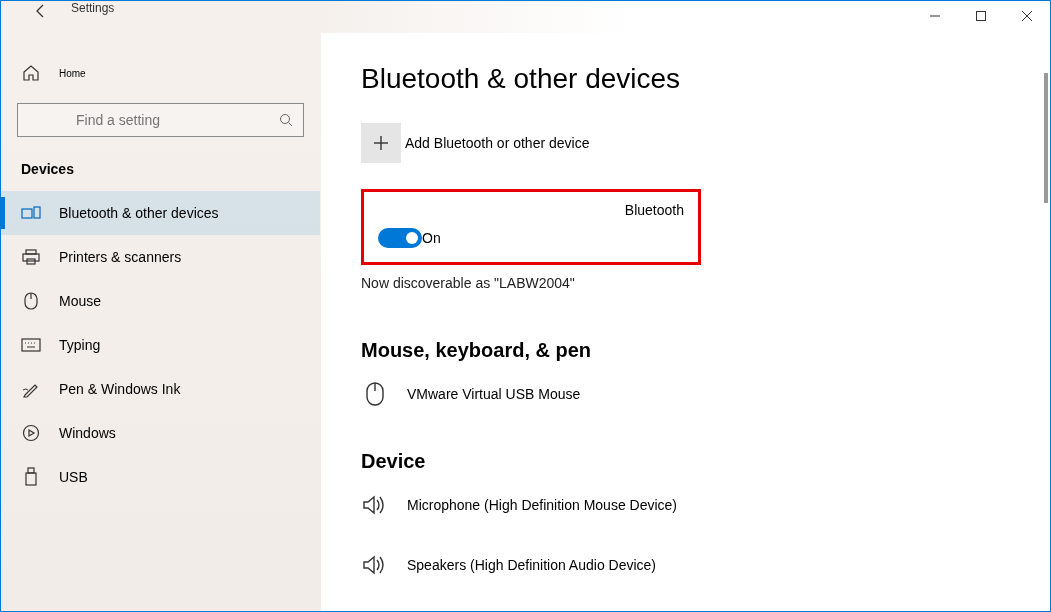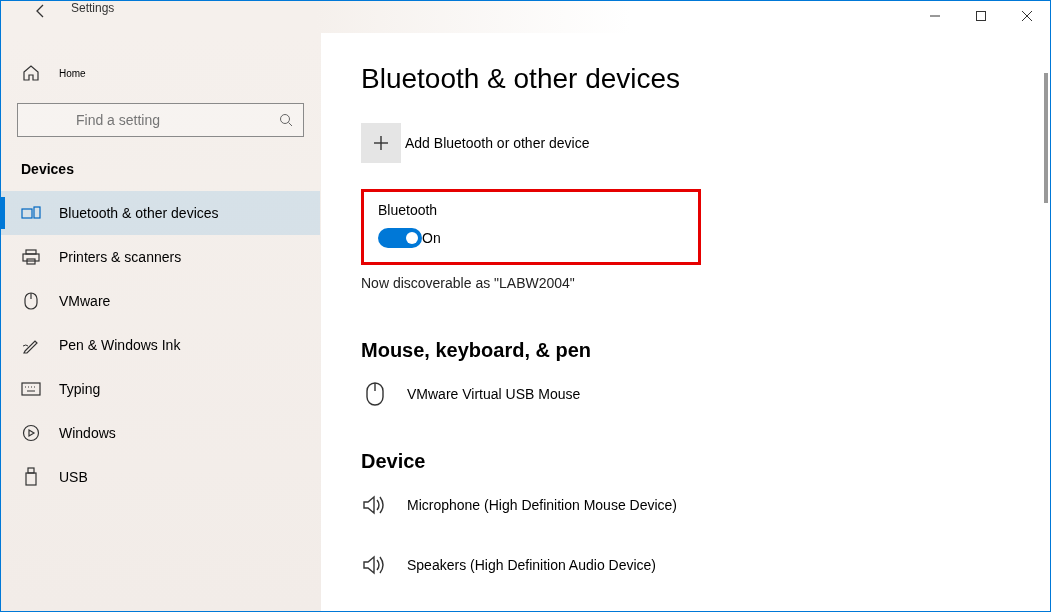--- a/index.html
+++ b/index.html
@@ -83,23 +83,24 @@
   }
   h1.page-title { font-size: 28px; font-weight: 400; margin-bottom: 28px; }
   .add-row {
     display: flex; align-items: center; gap: 4px; margin-bottom: 26px;
   }
   .plus-box {
     width: 40px; height: 40px; background: #e5e5e5; display: flex; align-items: center; justify-content: center;
   }
   .highlight-box {
     border: 3px solid #e60000;
-    padding: 10px 20px 14px 14px;
+    padding: 10px 14px 14px 14px;
     width: 340px;
     margin-bottom: 10px;
+    text-align: right;
   }
   .bt-label { font-size: 14px; margin-bottom: 10px; }
   .toggle-row { display: flex; align-items: center; }
   .toggle {
     width: 44px; height: 20px; border-radius: 10px; background: #0078d7; position: relative;
   }
   .toggle::after {
     content: ""; position: absolute; width: 12px; height: 12px; background: #fff; border-radius: 50%;
     right: 4px; top: 4px;
   }
@@ -189,50 +190,50 @@
       <span>Printers &amp; scanners</span>
     </div>
 
     <div class="nav-item">
       <span class="icon-slot">
         <svg width="14" height="18" viewBox="0 0 14 18">
             <rect x="1" y="1" width="12" height="16" rx="6" stroke="#333" stroke-width="1.2" fill="none"></rect>
             <line x1="7" y1="1" x2="7" y2="7" stroke="#333" stroke-width="1.2"></line>
           </svg>
       </span>
-      <span>VMware</span>
-    </div>
-
-    <div class="nav-item">
-      <span class="icon-slot">
-        <svg width="18" height="18" viewBox="0 0 18 18">
-            <path d="M3 15 L13 5 L15 7 L5 17 L2 17 Z" stroke="#333" stroke-width="1.2" fill="none"></path>
-            <path d="M1 10 Q4 8 6 10" stroke="#333" stroke-width="1" fill="none"></path>
-          </svg>
-      </span>
-      <span>Pen &amp; Windows Ink</span>
+      <span>Mouse</span>
     </div>
 
     <div class="nav-item">
       <span class="icon-slot">
         <svg width="20" height="14" viewBox="0 0 20 14">
             <rect x="1" y="1" width="18" height="12" stroke="#333" stroke-width="1.2" fill="none"></rect>
             <line x1="4" y1="5" x2="5" y2="5" stroke="#333"></line>
             <line x1="7" y1="5" x2="8" y2="5" stroke="#333"></line>
             <line x1="10" y1="5" x2="11" y2="5" stroke="#333"></line>
             <line x1="13" y1="5" x2="14" y2="5" stroke="#333"></line>
             <line x1="6" y1="9" x2="14" y2="9" stroke="#333"></line>
           </svg>
       </span>
       <span>Typing</span>
     </div>
 
     <div class="nav-item">
       <span class="icon-slot">
         <svg width="18" height="18" viewBox="0 0 18 18">
+            <path d="M3 15 L13 5 L15 7 L5 17 L2 17 Z" stroke="#333" stroke-width="1.2" fill="none"></path>
+            <path d="M1 10 Q4 8 6 10" stroke="#333" stroke-width="1" fill="none"></path>
+          </svg>
+      </span>
+      <span>Pen &amp; Windows Ink</span>
+    </div>
+
+    <div class="nav-item">
+      <span class="icon-slot">
+        <svg width="18" height="18" viewBox="0 0 18 18">
             <circle cx="9" cy="9" r="7.5" stroke="#333" stroke-width="1.2" fill="none"></circle>
             <path d="M7 6 L12 9 L7 12 Z" stroke="#333" stroke-width="1.2" fill="none"></path>
           </svg>
       </span>
       <span>Windows</span>
     </div>
 
     <div class="nav-item">
       <span class="icon-slot">
         <svg width="14" height="20" viewBox="0 0 14 20">

